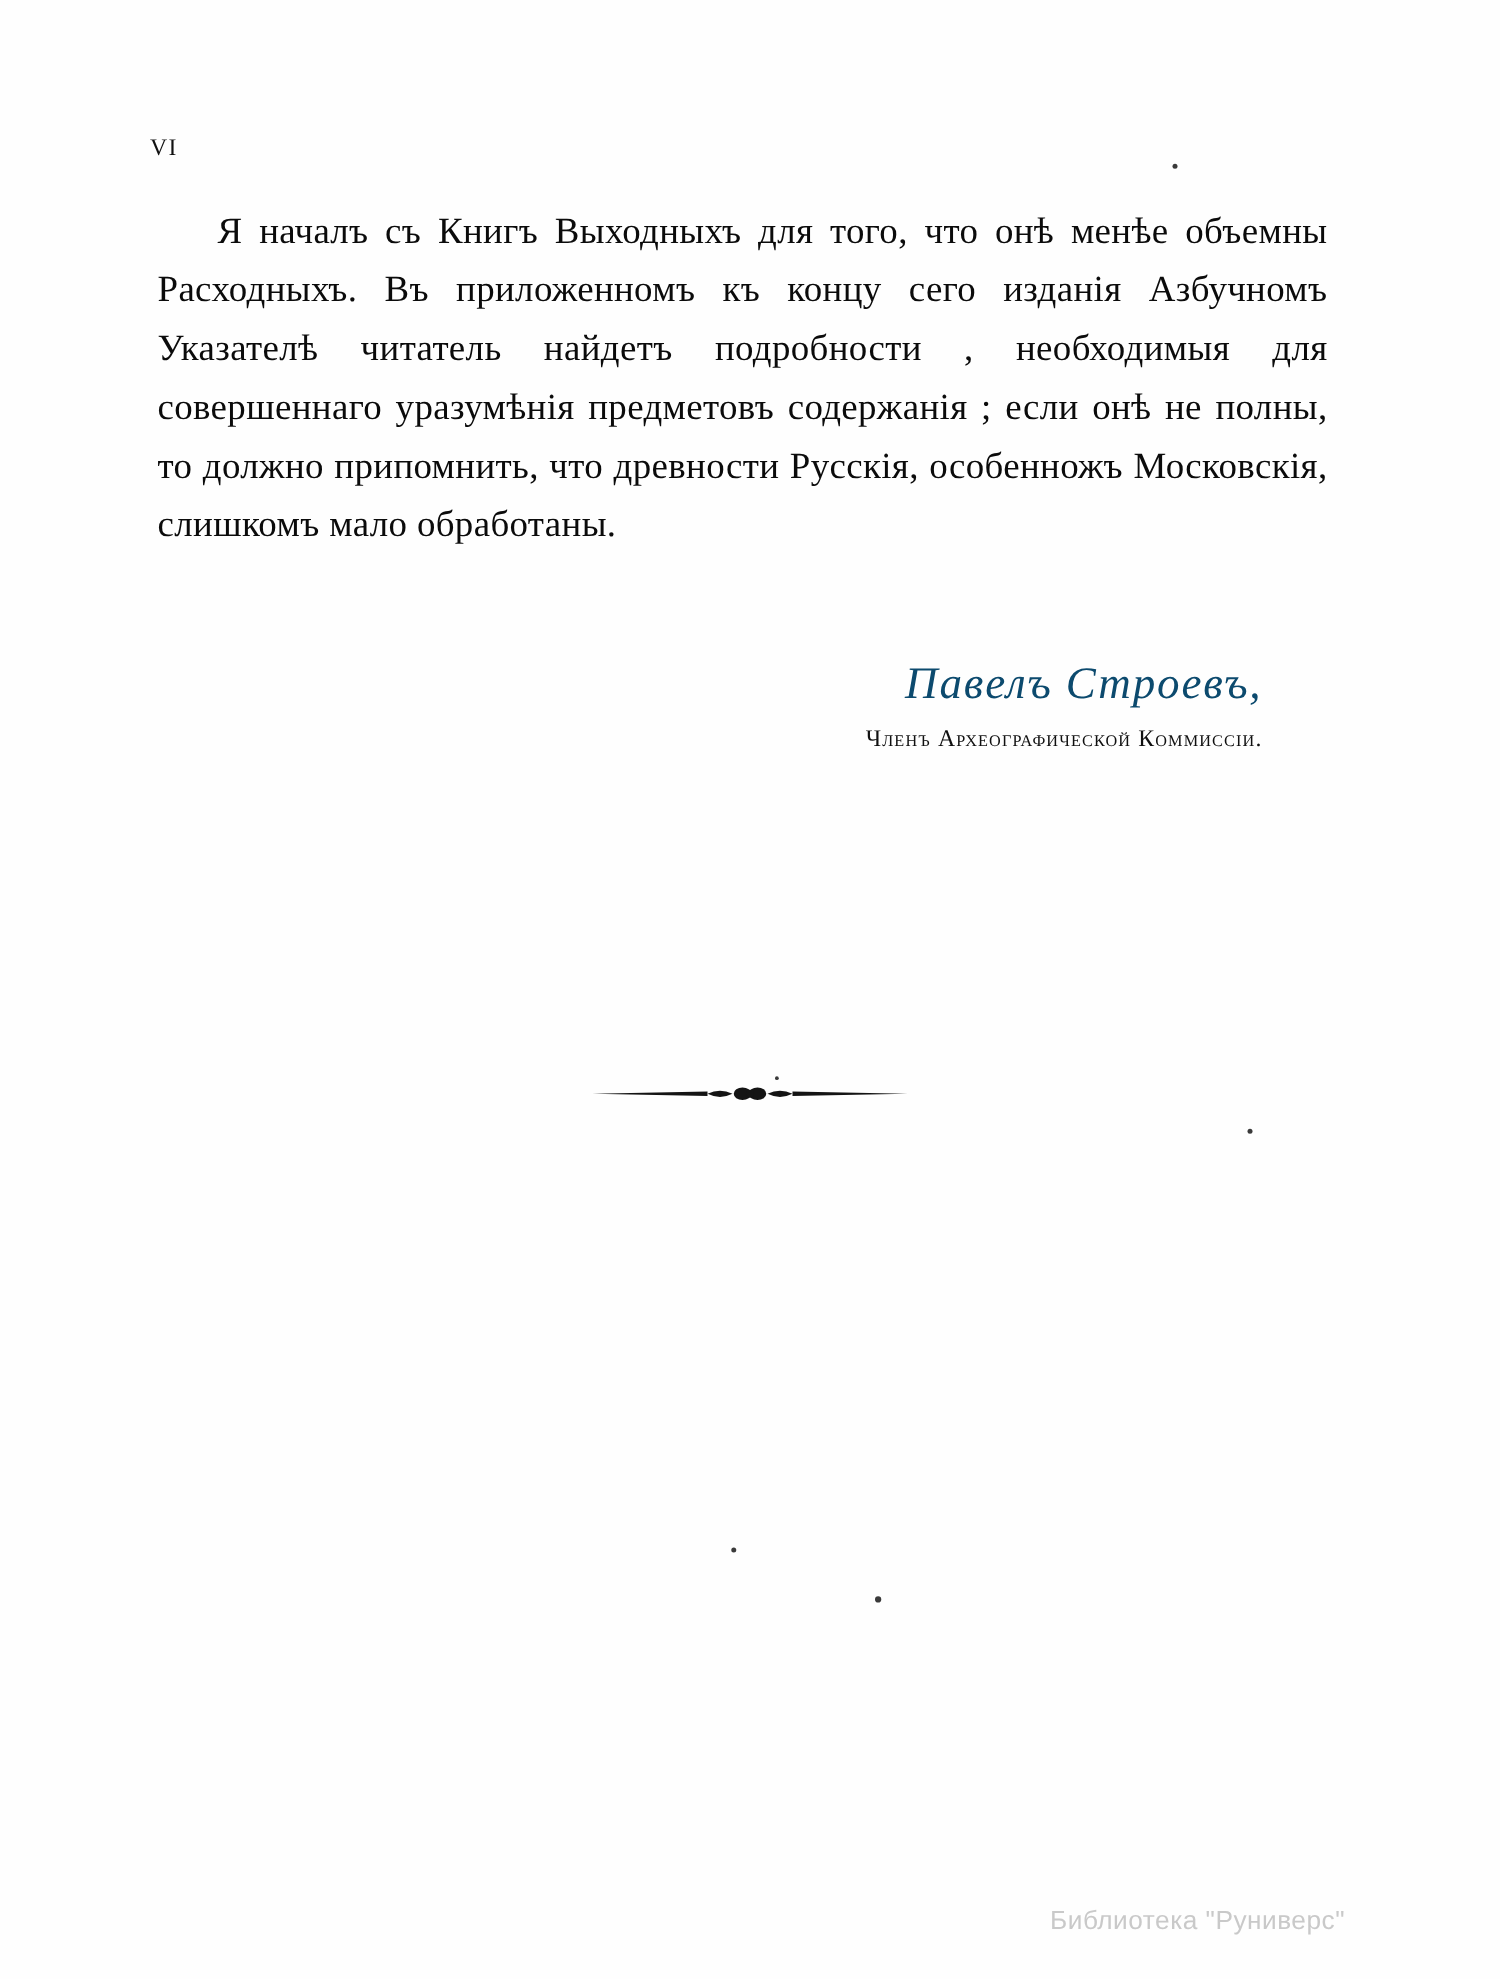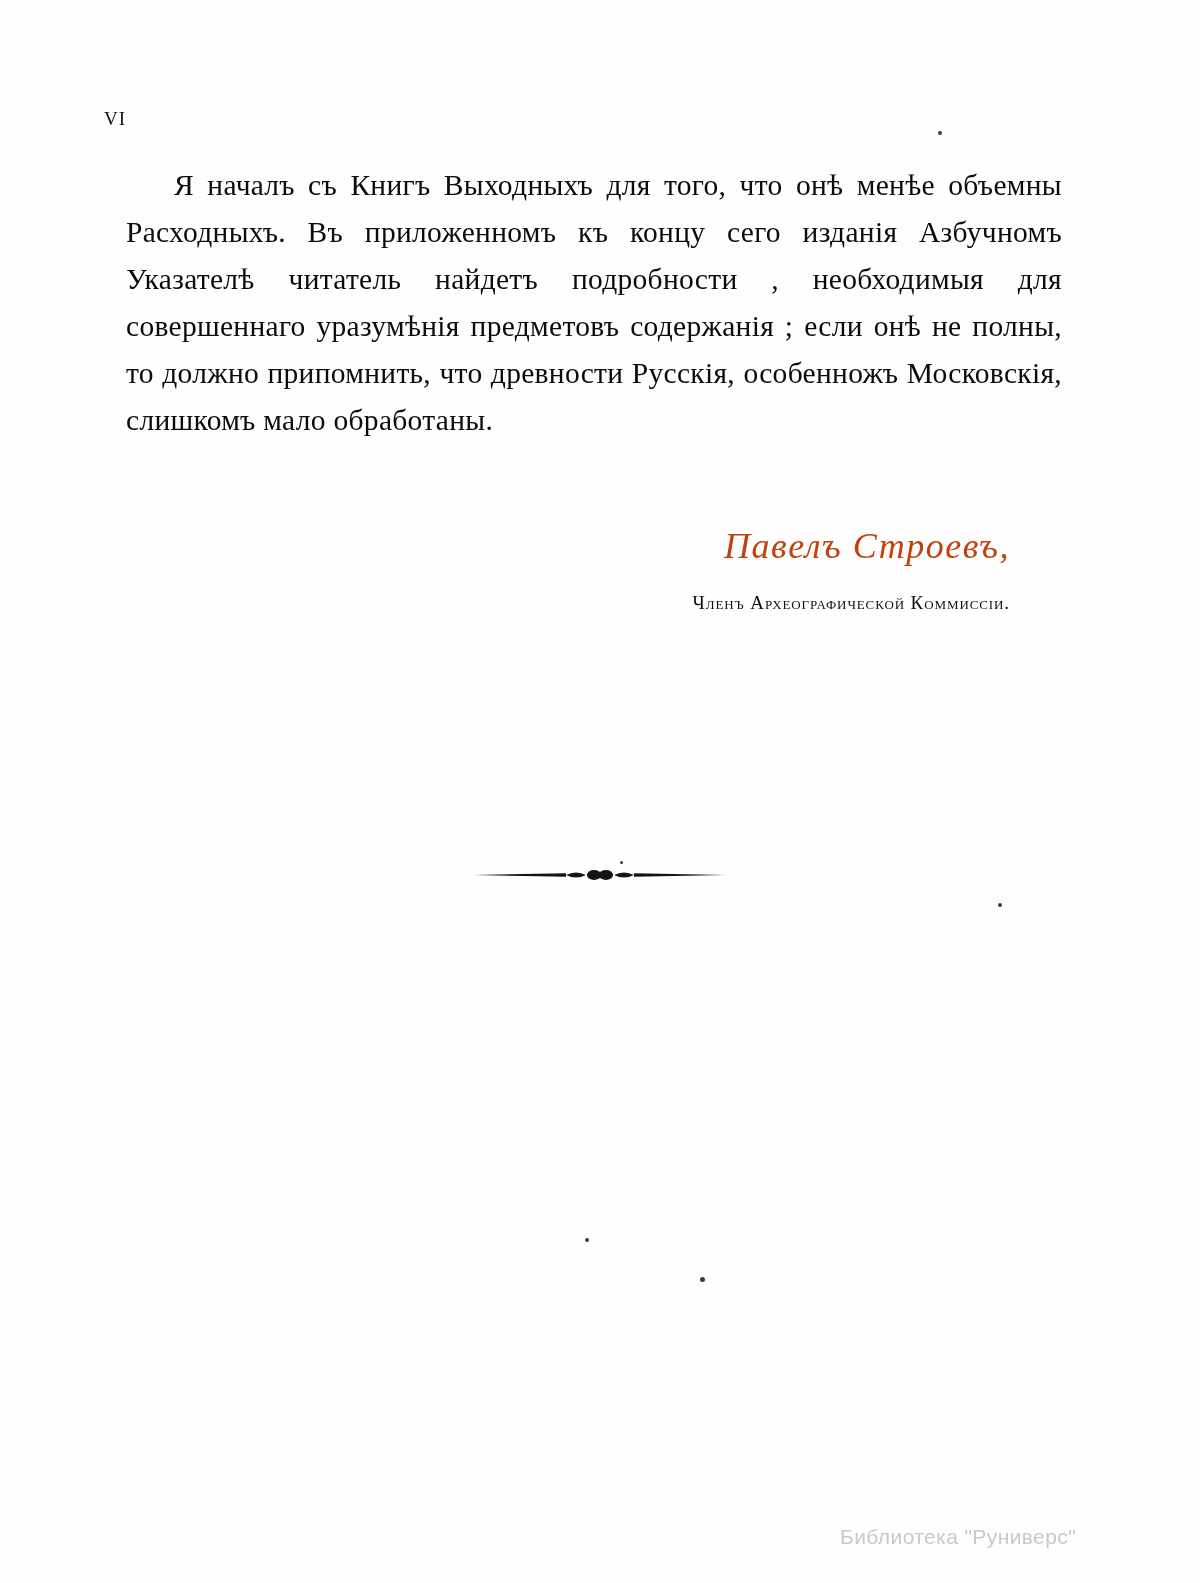--- a/index.html
+++ b/index.html
@@ -17,21 +17,21 @@
   }
 
   .page {
     position: absolute;
     inset: 0;
     background: #fefefe;
   }
 
   .page-number {
     position: absolute;
-    left: 104px;
+    left: 120px;
     top: 108px;
     font-family: "Liberation Serif", serif;
     font-size: 19px;
     letter-spacing: 1px;
     color: #111;
   }
 
   .body-text {
     position: absolute;
     left: 114px;
@@ -54,26 +54,26 @@
     left: 0;
     top: 525px;
     width: 1010px;
     text-align: right;
   }
   .signature-name {
     font-family: "Liberation Serif", serif;
     font-style: italic;
     font-size: 36px;
     letter-spacing: 1.5px;
-    color: #c2410c;
+    color: #0c4a6e;
     display: block;
   }
   .signature-role {
     display: block;
-    margin-top: 25px;
+    margin-top: 14px;
     font-size: 19px;
     letter-spacing: 0.9px;
     color: #101010;
     font-variant: small-caps;
   }
 
   .ornament {
     position: absolute;
     left: 0;
     top: 862px;

